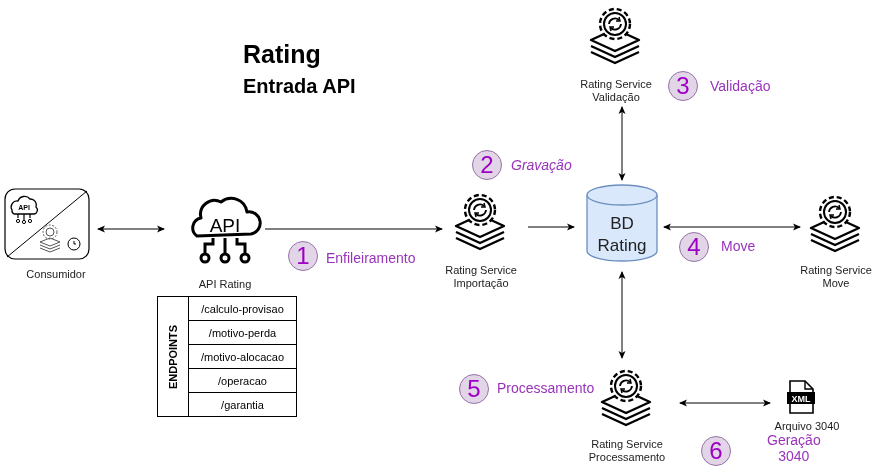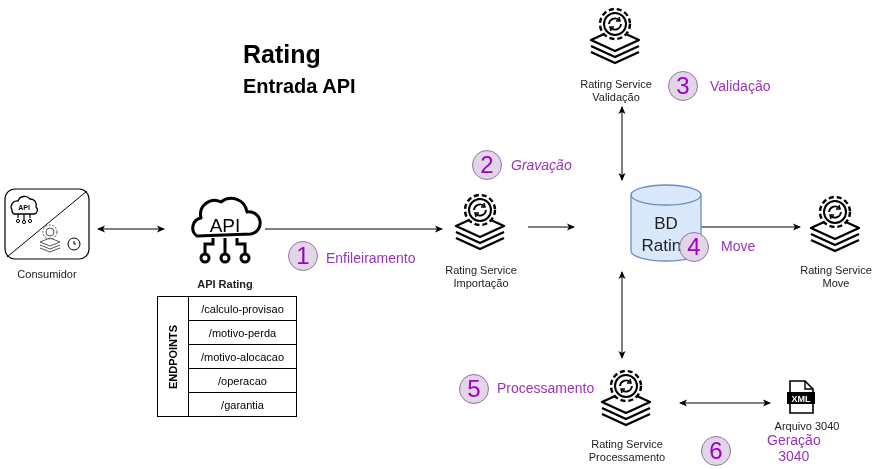--- a/index.html
+++ b/index.html
@@ -52,33 +52,33 @@
       <circle cx="12" cy="10" r="4"></circle>
       <path d="M2,20 l10,-4 l10,4 l-10,4z"></path>
       <path d="M2,23 l10,4 l10,-4"></path>
       <path d="M2,26 l10,4 l10,-4"></path>
     </g>
     <g transform="translate(62,48)" stroke="#000" fill="none" stroke-width="1">
       <circle cx="8" cy="8" r="6"></circle>
       <path d="M8,5 v3 h2"></path>
     </g>
   </svg>
-  <div class="abs lbl" style="left:-4px;top:80px;width:94px;">Consumidor</div>
+  <div class="abs lbl" style="left:-4px;top:80px;width:94px;padding-left:9px;">Consumidor</div>
 </div>
 
 <div class="abs" style="left:185px;top:188px;">
   <svg width="80" height="80">
     <path d="M12,48 a10,10 0 0 1 4,-18 a14,14 0 0 1 20,-16 a16,16 0 0 1 26,10 a11,11 0 0 1 4,22 z" fill="none" stroke="#000" stroke-width="3" stroke-linejoin="round"></path>
     <text x="40" y="44" font-size="19" font-family="Liberation Sans, sans-serif" text-anchor="middle" fill="#000">API</text>
     <path d="M28,50 v6 h-8 v10 M40,50 v16 M52,50 v6 h8 v10" fill="none" stroke="#000" stroke-width="3"></path>
     <circle cx="20" cy="70" r="4" fill="none" stroke="#000" stroke-width="3"></circle>
     <circle cx="40" cy="70" r="4" fill="none" stroke="#000" stroke-width="3"></circle>
     <circle cx="60" cy="70" r="4" fill="none" stroke="#000" stroke-width="3"></circle>
   </svg>
-  <div class="abs lbl" style="left:-10px;top:90px;width:100px;font-weight:bold;">API Rating</div>
+  <div class="abs lbl" style="left:-10px;top:90px;width:100px;font-weight:normal;">API Rating</div>
 </div>
 
 <table class="abs ep" style="left:157px;top:296px;width:140px;">
   <tbody>
       <tr>
     <td class="ep-head" rowspan="5">
           <span>ENDPOINTS</span>
         </td>
     <td>/calculo-provisao</td>
   </tr>
@@ -146,21 +146,21 @@
 <div class="abs" style="left:596px;top:364px;">
   <svg width="62" height="66">
       <use href="#svc"></use>
     </svg>
   <div class="abs lbl" style="left:-24px;top:74px;width:110px;">
     <div>Rating Service</div>
       <div>Processamento</div>
   </div>
 </div>
 
-<div class="abs" style="left:586px;top:183px;width:52px;height:80px;margin-left:44px;">
+<div class="abs" style="left:586px;top:183px;width:52px;height:80px;">
   <svg class="abs" style="left:0;top:0" width="72" height="80">
     <path d="M1,12 v56 a35,10 0 0 0 70,0 v-56" fill="#dae8fc" stroke="#6c8ebf" stroke-width="1.3"></path>
     <ellipse cx="36" cy="12" rx="35" ry="10" fill="#dae8fc" stroke="#6c8ebf" stroke-width="1.3"></ellipse>
   </svg>
   <div class="abs db-text" style="left:0;top:30px;width:72px;">
     <div>BD</div>
       <div>Rating</div>
   </div>
 </div>
 

